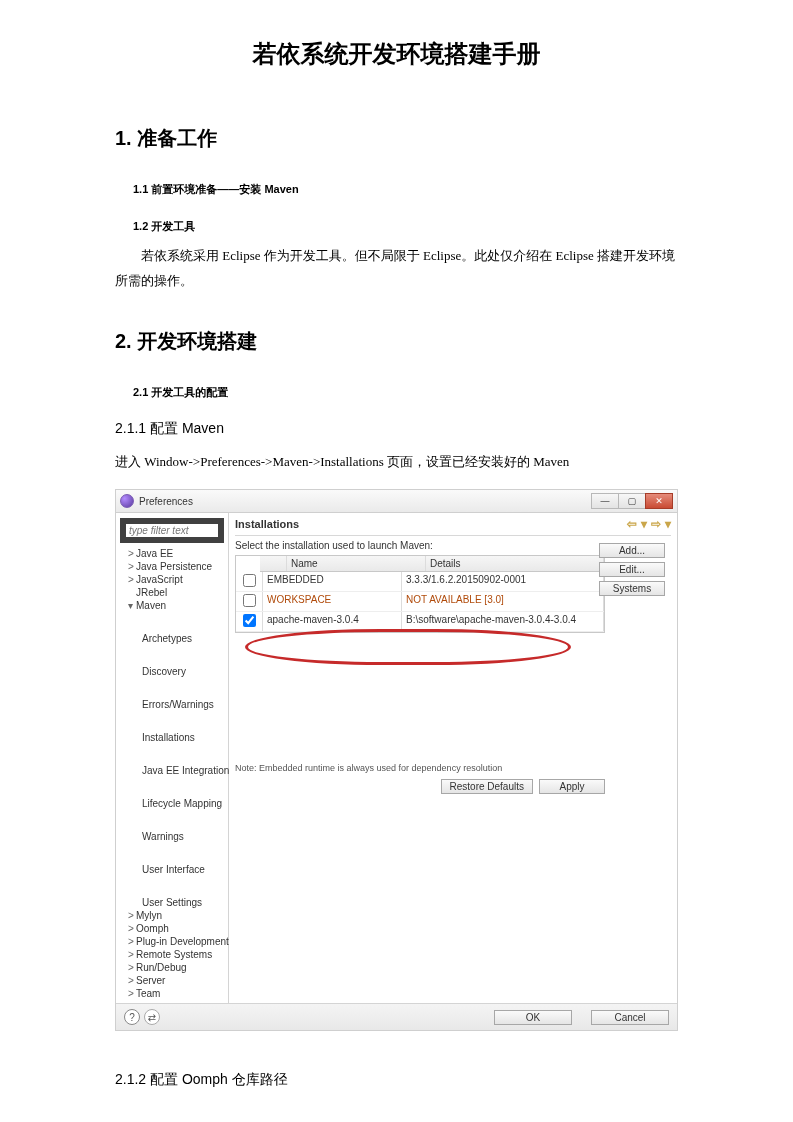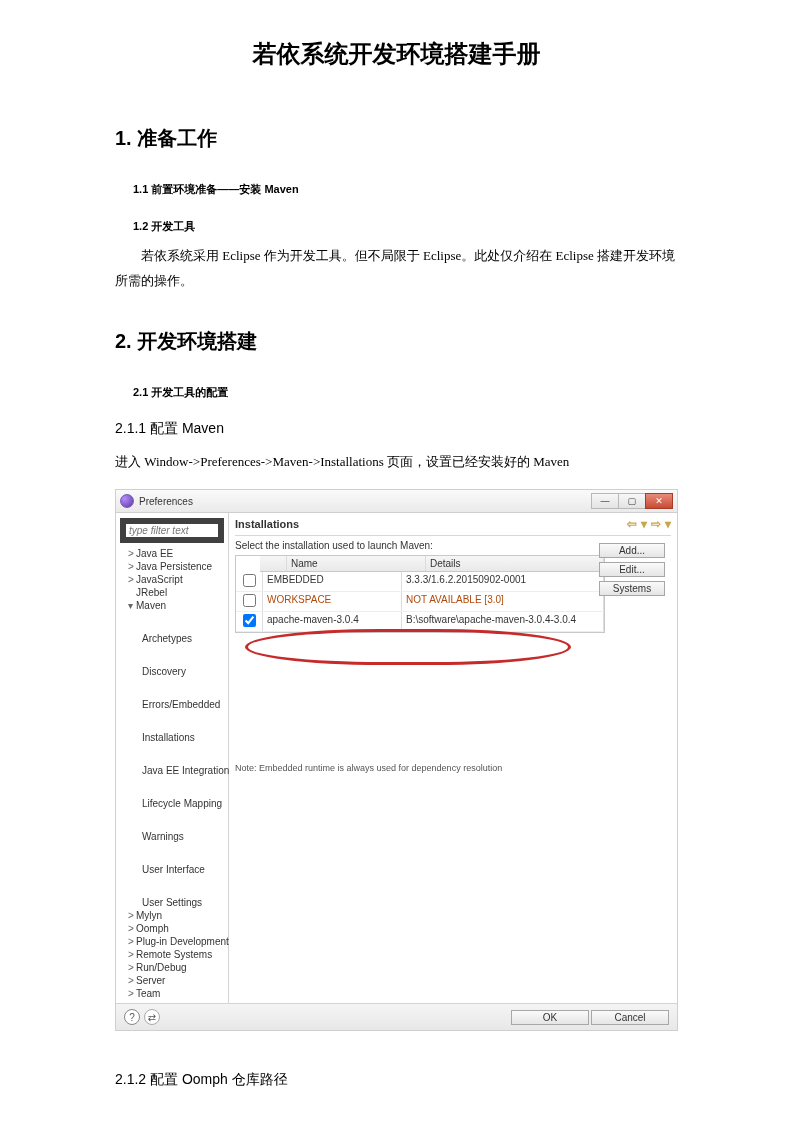--- a/index.html
+++ b/index.html
@@ -209,21 +209,21 @@
       <div class="tree">
         <div class="filter">type filter text</div>
         <div id="tree-root">
             <div class="tnode"><span class="tw">&gt;</span>Java EE</div>
             <div class="tnode"><span class="tw">&gt;</span>Java Persistence</div>
             <div class="tnode"><span class="tw">&gt;</span>JavaScript</div>
             <div class="tnode"><span class="tw"></span>JRebel</div>
             <div class="tnode"><span class="tw">▾</span>Maven</div>
             <div class="tnode child">Archetypes</div>
             <div class="tnode child">Discovery</div>
-            <div class="tnode child">Errors/Embedded</div>
+            <div class="tnode child">Errors/Warnings</div>
             <div class="tnode child">Installations</div>
             <div class="tnode child">Java EE Integration</div>
             <div class="tnode child">Lifecycle Mapping</div>
             <div class="tnode child">Warnings</div>
             <div class="tnode child">User Interface</div>
             <div class="tnode child">User Settings</div>
             <div class="tnode"><span class="tw">&gt;</span>Mylyn</div>
             <div class="tnode"><span class="tw">&gt;</span>Oomph</div>
             <div class="tnode"><span class="tw">&gt;</span>Plug-in Development</div>
             <div class="tnode"><span class="tw">&gt;</span>Remote Systems</div>
@@ -264,33 +264,37 @@
                 </div>
                 <div class="trow">
                   <div class="tcell c-chk"><input type="checkbox" checked="" style=""></div>
                   <div class="tcell c-name">apache-maven-3.0.4</div>
                   <div class="tcell c-det">B:\software\apache-maven-3.0.4-3.0.4</div>
                 </div>
               </div>
           </div>
           <div class="circle-annot"></div>
           <div class="note">Note: Embedded runtime is always used for dependency resolution</div>
+          <div class="bottom-right-btns">
+            <div class="btn">Restore Defaults</div>
+            <div class="btn">Apply</div>
+          </div>
         </div>
 
         <div class="side-btns">
           <div class="btn">Add...</div>
           <div class="btn">Edit...</div>
           <div class="btn">Systems</div>
         </div>
       </div>
     </div>
     <div class="dlg-footer">
       <div class="help">?</div>
       <div class="help" style="border-color:#aaa">⇄</div>
-      <div style="margin-left:auto;display:flex;gap:2px">
+      <div style="margin-left:auto;display:flex;gap:19px">
         <div class="btn" style="min-width:60px">OK</div>
         <div class="btn" style="min-width:60px">Cancel</div>
       </div>
     </div>
   </div>
 
   <h3 class="subsub" style="margin-top:40px">2.1.2 配置 Oomph 仓库路径</h3>
 </div>
 
 </body></html>

